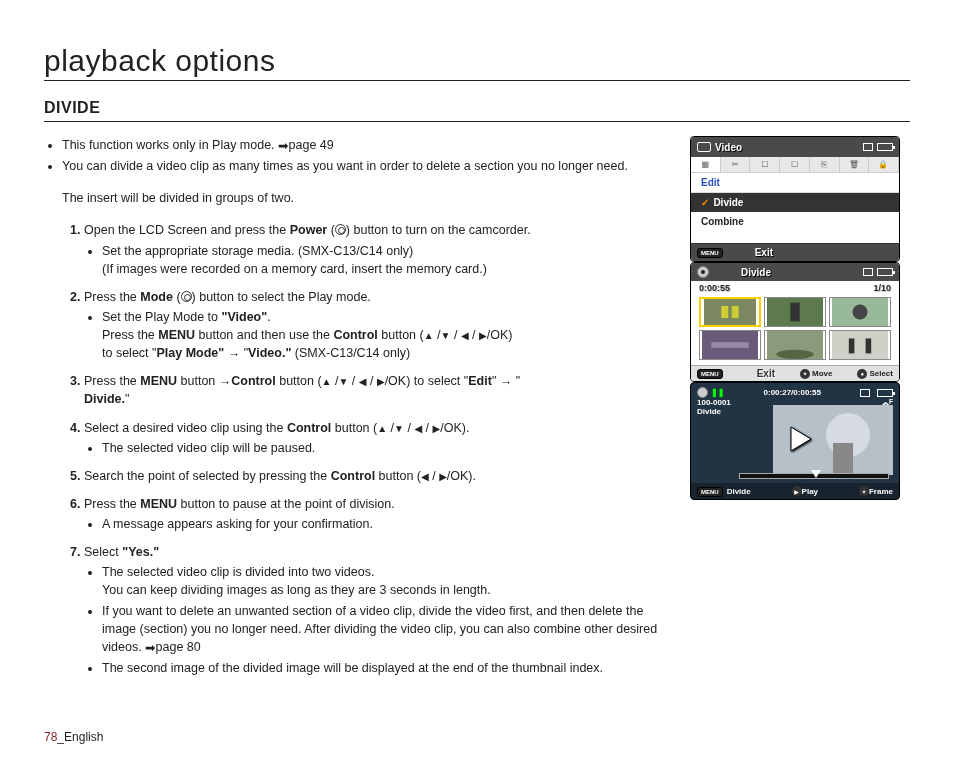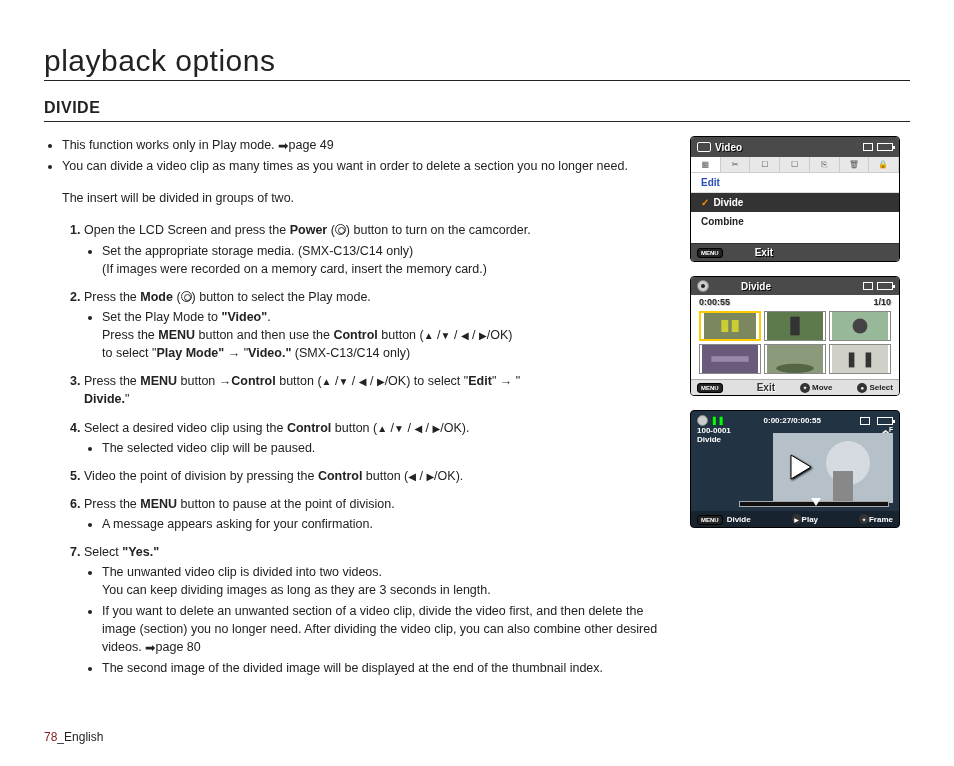--- a/index.html
+++ b/index.html
@@ -16,21 +16,21 @@
   ol.steps > li { margin-bottom: 10px; font-weight: bold; }
   ol.steps > li .step-text { font-weight: normal; display: inline; }
   ol.steps > li .sub { font-weight: normal; list-style: disc; padding-left: 18px; margin-top: 2px; }
   ol.steps > li .sub li { margin-bottom: 2px; }
   .b { font-weight: bold; }
   .arrow-icon { display: inline-block; vertical-align: -1px; }
   .tri { display: inline-block; font-size: 10px; vertical-align: 0; }
   .circ { display:inline-block; width:11px; height:11px; border:1px solid #333; border-radius:50%; vertical-align:-1px; position:relative; }
   .circ::after { content:""; position:absolute; width:5px; height:5px; border:1px solid #333; border-radius:50%; left:2px; top:2px; }
 
-  .screen { width: 210px; border: 1px solid #000; border-radius: 4px; margin-bottom: 14px; background: #fff; position: relative; font-size: 9px; overflow: hidden; }
+  .screen { width: 210px; border: 1px solid #000; border-radius: 4px; background: #fff; position: relative; font-size: 9px; overflow: hidden; }
   .screen1 { height: 126px; }
   .screen2 { height: 120px; }
   .screen3 { height: 118px; }
 
   .s1-top { height: 20px; background: #4a4a4a; color: #fff; display:flex; align-items:center; padding:0 6px; font-weight:bold; font-size:10px; text-shadow:1px 1px 0 #000; }
   .s1-top .cam { width:14px;height:10px;border:1px solid #fff;border-radius:2px;margin-right:4px; position:relative; }
   .s1-tabs { height: 16px; background:#e8e8e8; display:flex; border-bottom:1px solid #ccc; }
   .s1-tabs span { flex:1; border-right:1px solid #ccc; display:flex;align-items:center;justify-content:center; font-size:8px;color:#555; }
   .s1-tabs span:first-child{ background:#fff; }
   .s1-body { }
@@ -131,40 +131,40 @@
         <span class="step-text">
           <span>Select a desired video clip using the </span><span class="b">Control</span><span> button (</span><span class="tri">▲</span> /<span class="tri">▼</span> / <span class="tri">◀</span> / <span class="tri">▶</span><span>/OK).</span>
         </span>
         <ul class="sub">
             <li>The selected video clip will be paused.</li>
           </ul>
       </li>
 
       <li>
         <span class="step-text">
-          <span>Video the point of division by pressing the </span><span class="b">Control</span><span> button (</span><span class="tri">◀</span> / <span class="tri">▶</span><span>/OK).</span>
+          <span>Search the point of selected by pressing the </span><span class="b">Control</span><span> button (</span><span class="tri">◀</span> / <span class="tri">▶</span><span>/OK).</span>
         </span>
       </li>
 
       <li>
         <span class="step-text">
           <span>Press the </span><span class="b">MENU</span><span> button to pause at the point of division.</span>
         </span>
         <ul class="sub">
             <li>A message appears asking for your confirmation.</li>
           </ul>
       </li>
 
       <li>
         <span class="step-text">
           <span>Select </span><span class="b">"Yes."</span>
         </span>
         <ul class="sub">
           <li>
-            <span>The unwanted video clip is divided into two videos.</span><br>
+            <span>The selected video clip is divided into two videos.</span><br>
             <span>You can keep dividing images as long as they are 3 seconds in length.</span>
           </li>
           <li>
             <span>If you want to delete an unwanted section of a video clip, divide the video first, and then delete the image (section) you no longer need. After dividing the video clip, you can also combine other desired videos.</span> <span class="arrow-icon">➡</span><span>page 80</span>
           </li>
           <li>The second image of the divided image will be displayed at the end of the thumbnail index.</li>
         </ul>
       </li>
     </ol>
   </div>

